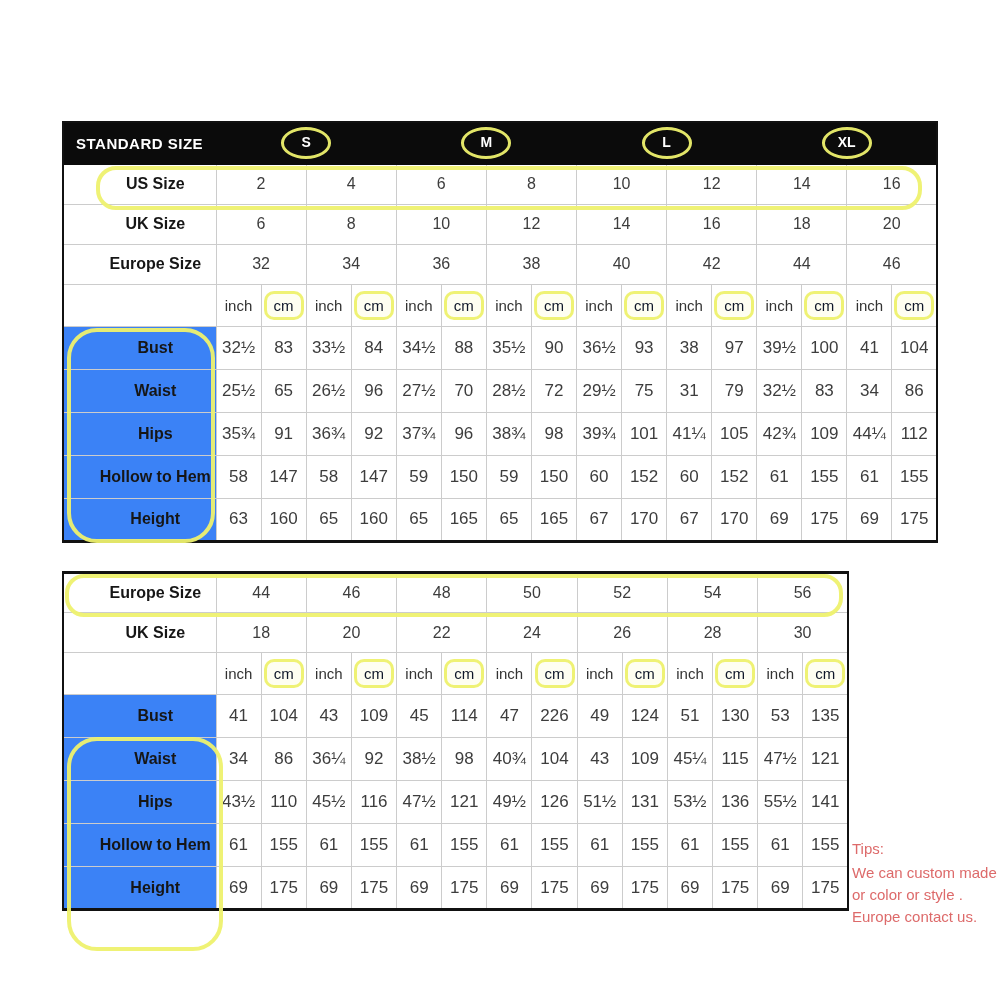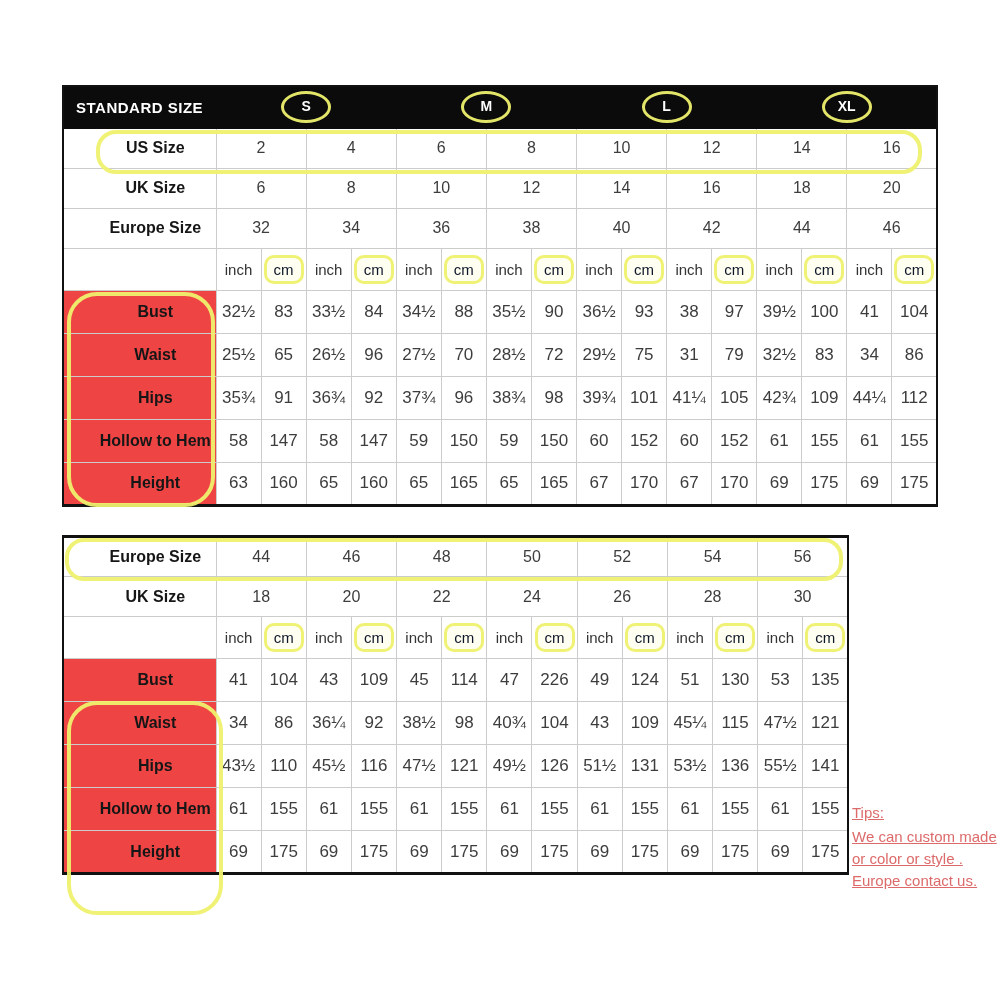--- a/index.html
+++ b/index.html
@@ -1,21 +1,21 @@
 <!DOCTYPE html>
 <html><head>
 <meta charset="utf-8">
 <style>
   html,body{margin:0;padding:0;}
   body{
     width:1000px;height:1000px;background:#ffffff;
     font-family:"Liberation Sans","DejaVu Sans",sans-serif;
     position:relative;overflow:hidden;
   }
-  .canvas{position:absolute;inset:0;}
+  .canvas{position:absolute;inset:0;margin-top:36px;}
 
   table.tbl{
     border-collapse:collapse;table-layout:fixed;
     position:absolute;background:#fff;
   }
   .tbl td,.tbl th{
     border:1px solid #cccccc;
     text-align:center;vertical-align:middle;
     overflow:hidden;white-space:nowrap;
   }
@@ -35,21 +35,21 @@
     display:inline-block;min-width:26px;padding:3px 9px;
     border:3px solid rgba(238,241,110,.95);border-radius:50%;
     color:#fff;font-weight:bold;font-size:14px;line-height:1.4;
   }
 
   tr.size-row{height:40px;}
   tr.unit-row{height:42px;}
   tr.measure-row{height:43px;}
 
   td.lbl{font-weight:bold;color:#161616;font-size:16px;padding-left:32px;}
-  td.lbl.gray{background:#ef4444;}
+  td.lbl.gray{background:#3b82f6;}
   td.val{font-size:17px;color:#3d3d3d;font-weight:400;}
   tr.size-row td.val{font-size:16px;}
   td.unit{font-size:15px;color:#333;}
   .cm-box{
     display:inline-block;padding:3px 7px;
     border:3px solid rgba(238,241,110,.95);border-radius:10px;
     background:rgba(250,250,180,.18);
     font-size:15px;color:#0f172a;
   }
 
@@ -58,21 +58,21 @@
     position:absolute;border:4px solid rgba(238,241,110,.95);
     pointer-events:none;background:transparent;
   }
   #pill-us-row{left:96px;top:130px;width:818px;height:36px;border-radius:20px;}
   #pill-std-labels{left:67px;top:292px;width:140px;height:207px;border-radius:30px;}
   #pill-plus-row{left:65px;top:538px;width:770px;height:35px;border-radius:19px;}
   #pill-plus-labels{left:67px;top:701px;width:148px;height:206px;border-radius:30px;}
 
   .tips{
     position:absolute;left:852px;top:802px;width:148px;
-    color:#dd6a6a;font-size:15px;line-height:22px;text-decoration:underline;
+    color:#dd6a6a;font-size:15px;line-height:22px;
   }
   .tips .t-title{margin-bottom:2px;}
 </style>
 </head>
 <body>
 
 <div class="canvas">
 
   <table class="tbl" id="table1">
     <colgroup>

